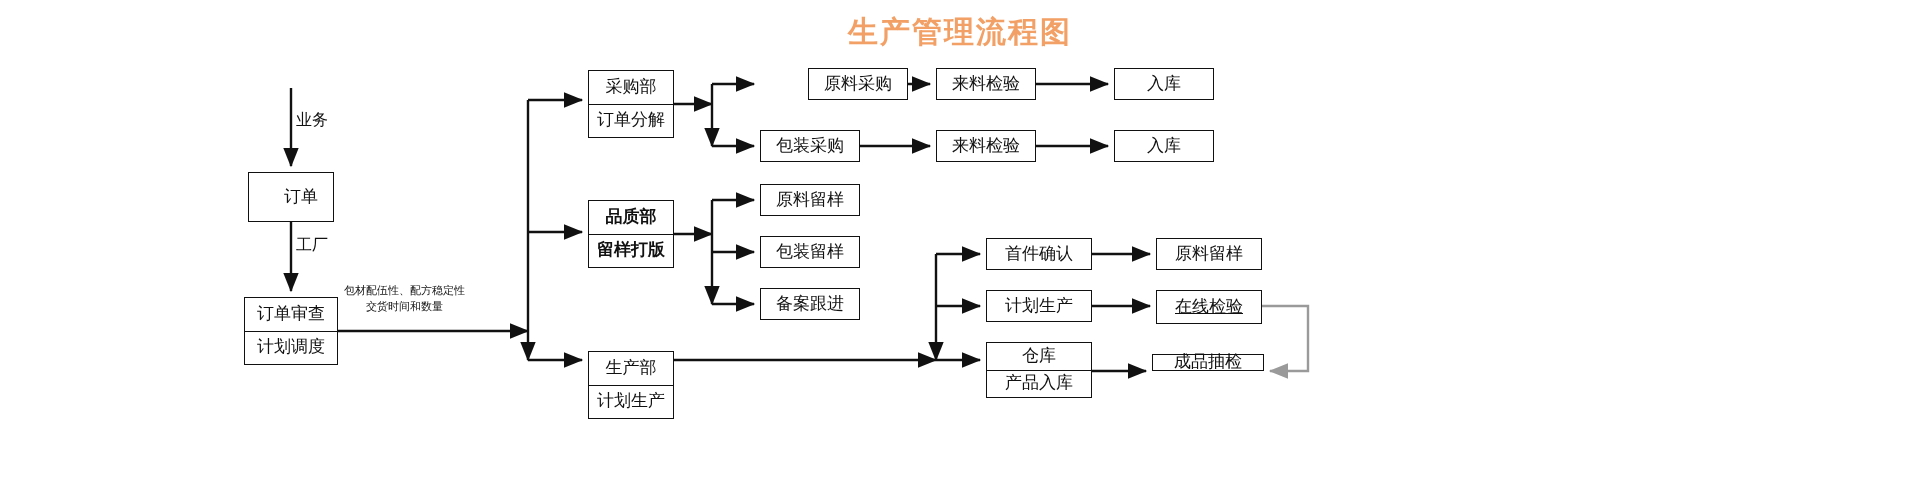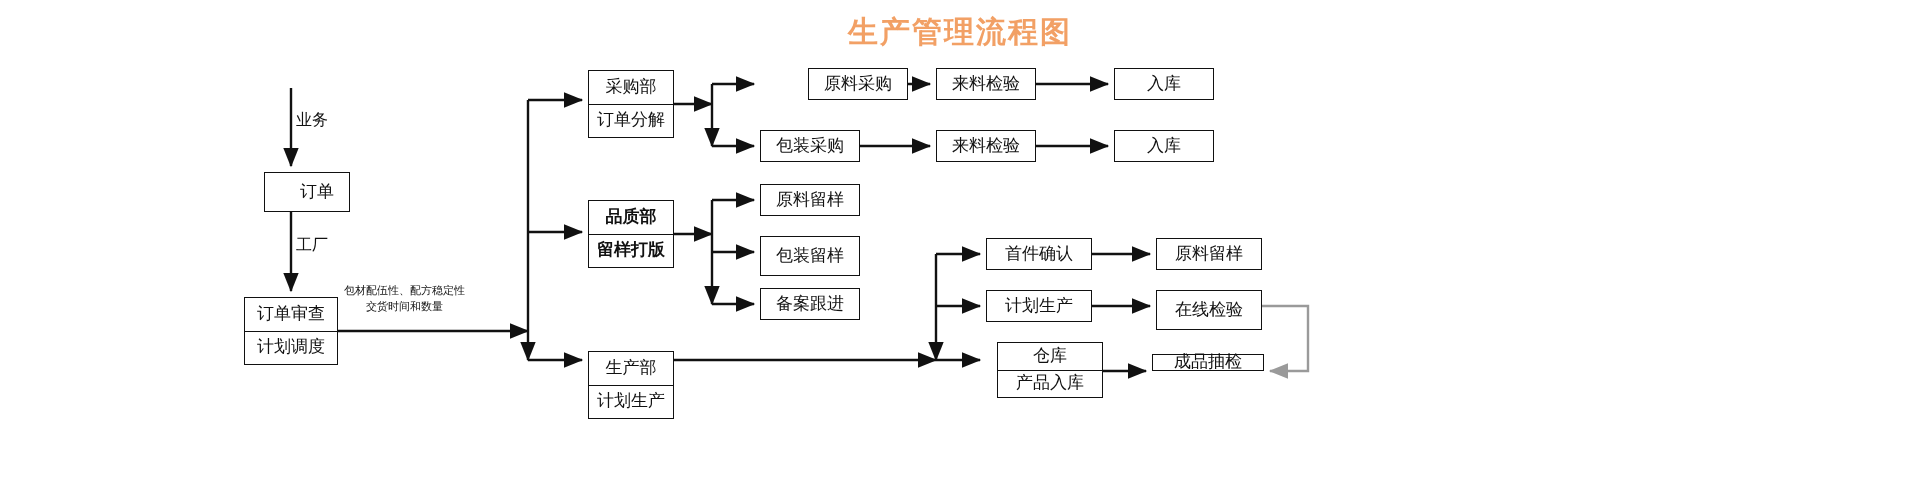--- a/index.html
+++ b/index.html
@@ -145,21 +145,21 @@
   </svg>
 
   <div class="edgelabel" style="left:296px; top:110px;">业务</div>
   <div class="edgelabel" style="left:296px; top:235px;">工厂</div>
 
   <div class="freetext" style="left:344px; top:283px;">
     <div>包材配伍性、配方稳定性</div>
     <div>交货时间和数量</div>
   </div>
 
-  <div class="node" style="left:264px; top:172px; width:86px; height:40px;padding-left:20px;">
+  <div class="node" style="left:248px; top:172px; width:86px; height:50px;padding-left:20px;">
     <div class="cell">订单</div>
   </div>
 
   <div class="node" style="left:244px; top:297px; width:94px; height:68px;">
     <div class="cell">订单审查</div>
     <div class="cell divided">计划调度</div>
   </div>
 
   <div class="node" style="left:588px; top:70px; width:86px; height:68px;">
     <div class="cell">采购部</div>
@@ -197,45 +197,45 @@
   </div>
 
   <div class="node" style="left:1114px; top:130px; width:100px; height:32px;">
     <div class="cell">入库</div>
   </div>
 
   <div class="node" style="left:760px; top:184px; width:100px; height:32px;">
     <div class="cell">原料留样</div>
   </div>
 
-  <div class="node" style="left:760px; top:236px; width:100px; height:40px;">
+  <div class="node" style="left:760px; top:236px; width:100px; height:32px;">
     <div class="cell">包装留样</div>
   </div>
 
   <div class="node" style="left:760px; top:288px; width:100px; height:32px;">
     <div class="cell">备案跟进</div>
   </div>
 
   <div class="node" style="left:986px; top:238px; width:106px; height:32px;">
     <div class="cell">首件确认</div>
   </div>
 
   <div class="node" style="left:1156px; top:238px; width:106px; height:32px;">
     <div class="cell">原料留样</div>
   </div>
 
   <div class="node" style="left:986px; top:290px; width:106px; height:32px;">
     <div class="cell">计划生产</div>
   </div>
 
-  <div class="node" style="left:1156px; top:290px; width:106px; height:40px;">
+  <div class="node" style="left:1156px; top:290px; width:106px; height:34px;text-decoration:underline;">
     <div class="cell">在线检验</div>
   </div>
 
-  <div class="node" style="left:986px; top:342px; width:106px; height:56px;margin-left:11px;">
+  <div class="node" style="left:986px; top:342px; width:106px; height:56px;">
     <div class="cell">仓库</div>
     <div class="cell divided">产品入库</div>
   </div>
 
   <div class="node" style="left:1152px; top:354px; width:112px; height:17px;">
     <div class="cell">成品抽检</div>
   </div>
 
 </div>
 

